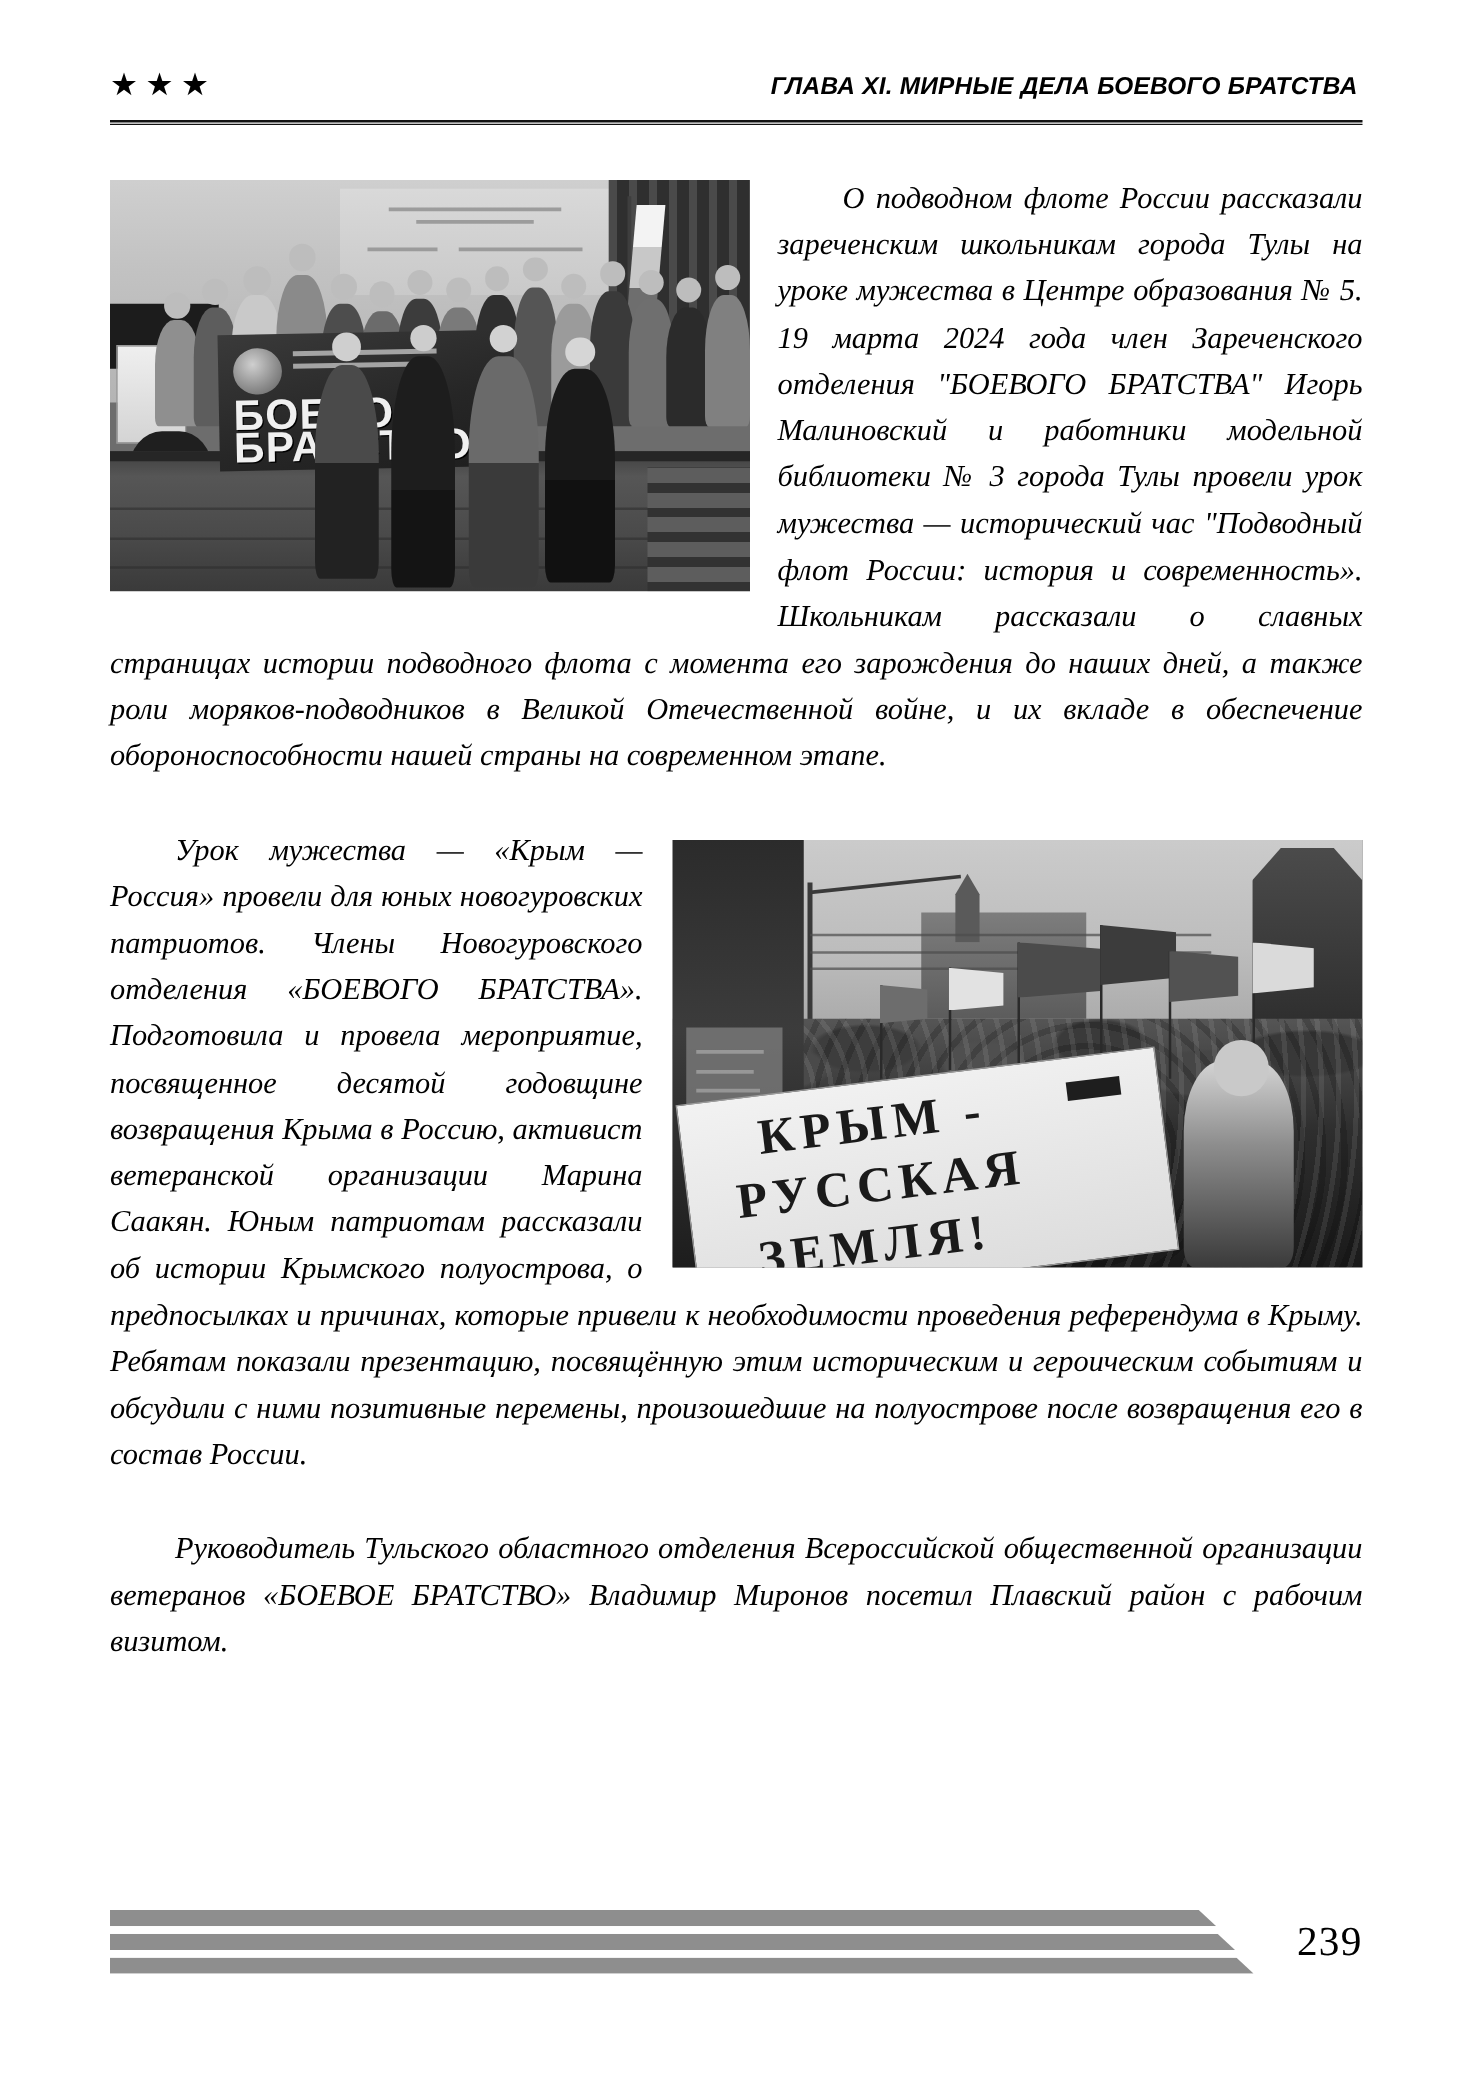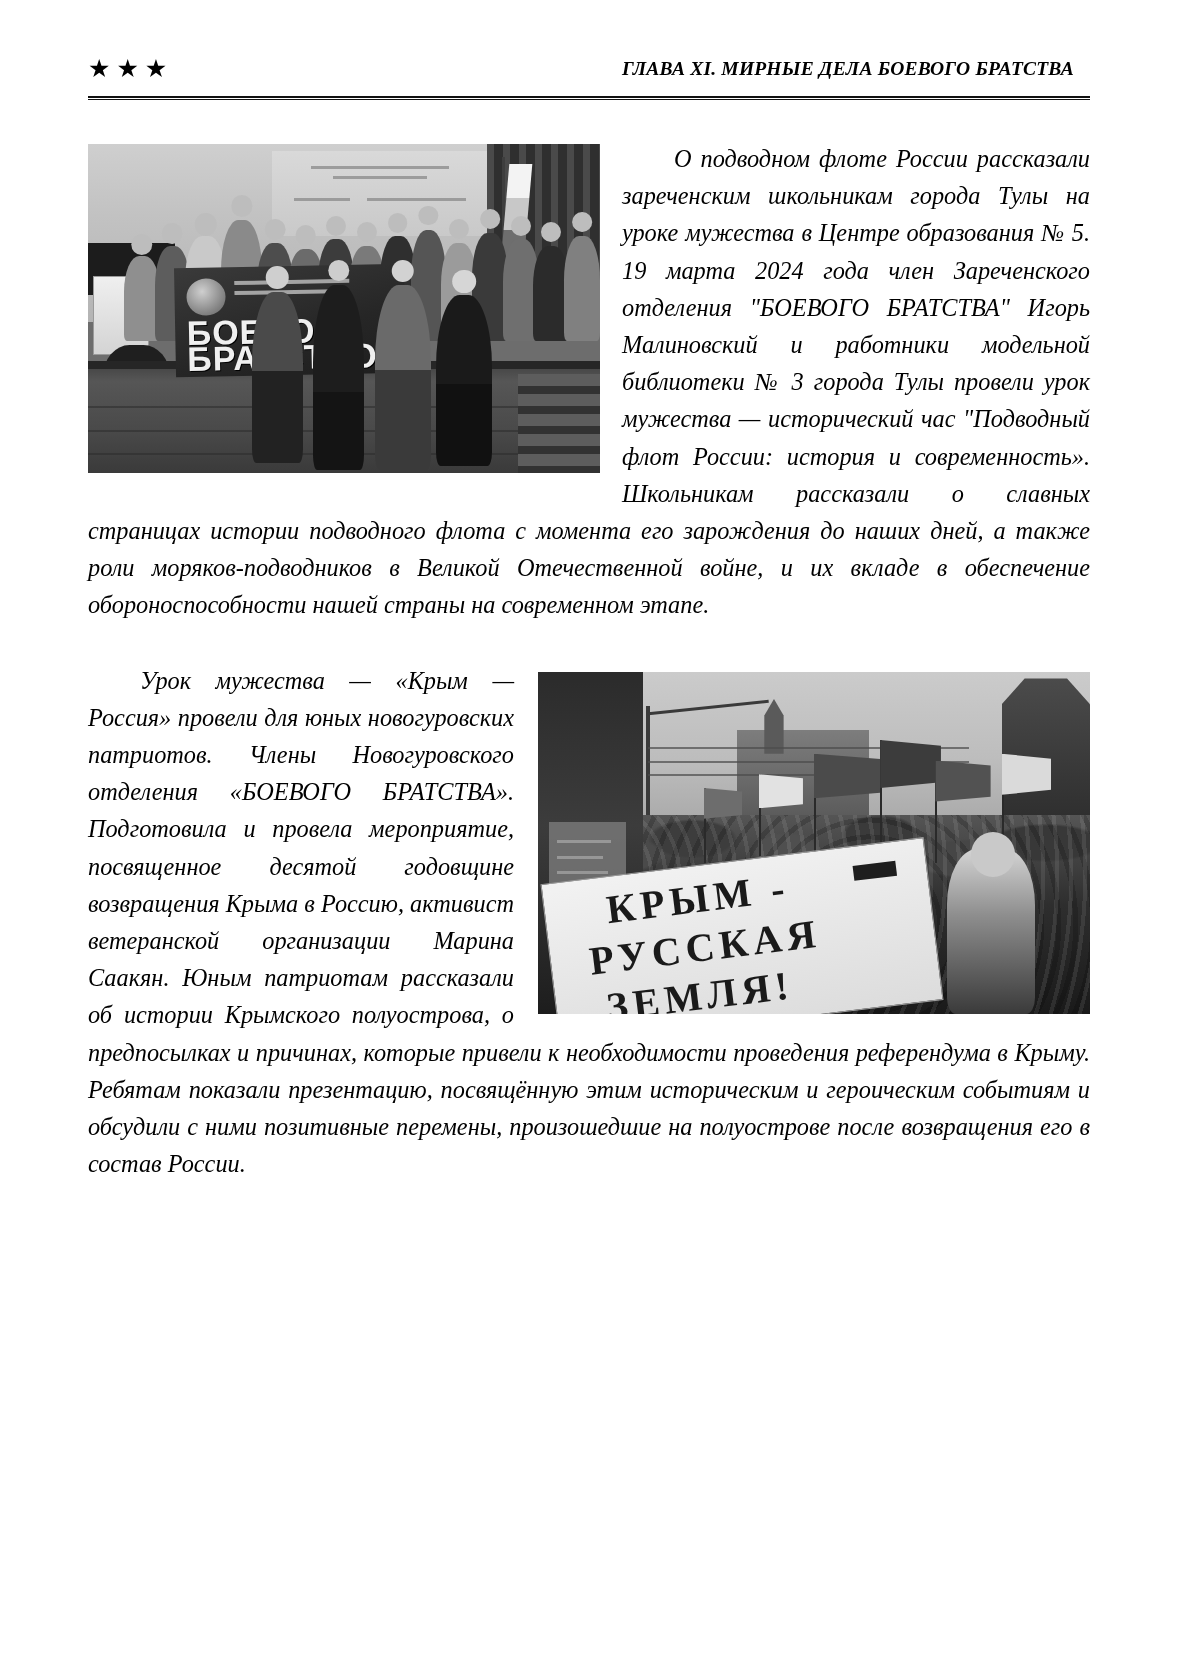--- a/index.html
+++ b/index.html
@@ -35,29 +35,29 @@
     position: absolute;
     left: 0;
     top: 0;
     font-size: 25px;
     letter-spacing: 6px;
     line-height: 34px;
     color: #000;
   }
   .header-title {
     position: absolute;
-    right: 16px;
+    right: 4px;
     top: 2px;
     font-style: italic;
     font-weight: 700;
     font-size: 19.5px;
     line-height: 30px;
     letter-spacing: 0.2px;
     white-space: nowrap;
-    font-family: Liberation Serif, serif;
+    font-family: Liberation Sans, sans-serif;
   }
   .header-rule {
     position: absolute;
     left: 88px;
     top: 96px;
     width: 1002px;
     height: 4px;
     border-top: 2px solid #111;
     border-bottom: 1px solid #111;
     box-sizing: border-box;
@@ -499,16 +499,23 @@
           <div class="p2-banner-text" style="top:38%; font-size:40px; letter-spacing:5px; left:10%;">РУССКАЯ</div>
           <div class="p2-banner-text" style="top:68%; font-size:40px; letter-spacing:5px; left:13%;">ЗЕМЛЯ!</div>
         </div>
       </div>
     </div>
 
     <p class="indent">Урок мужества — «Крым — Россия» провели для юных новогуровских патриотов. Члены Новогуровского отделения «БОЕВОГО БРАТСТВА». Подготовила и провела мероприятие, посвященное десятой годовщине возвращения Крыма в Россию, активист ветеранской организации Марина Саакян. Юным патриотам рассказали об истории Крымского полуострова, о предпосылках и причинах, которые привели к необходимости проведения референдума в Крыму. Ребятам показали презентацию, посвящённую этим историческим и героическим событиям и обсудили с ними позитивные перемены, произошедшие на полуострове после возвращения его в состав России.</p>
 
     <div class="spacer-block"></div>
 
+    <p class="indent">Руководитель Тульского областного отделения Всероссийской общественной организации ветеранов «БОЕВОЕ БРАТСТВО» Владимир Миронов посетил Плавский район с рабочим визитом.</p>
   </div>
 
+  <div class="footer">
+    <div class="foot-bar b1"></div>
+    <div class="foot-bar b2"></div>
+    <div class="foot-bar b3"></div>
+    <div class="page-number">239</div>
+  </div>
 
 </div>
 
 </body></html>

